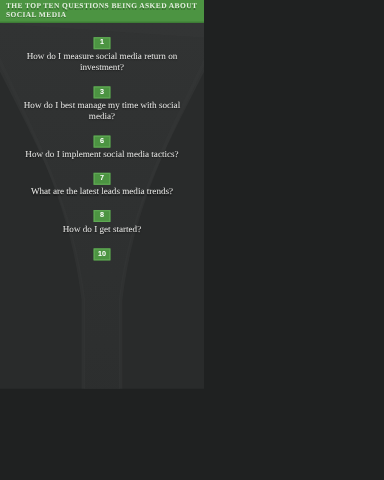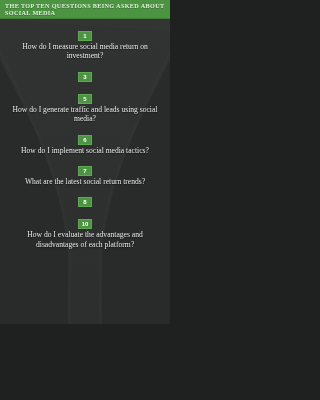--- a/index.html
+++ b/index.html
@@ -132,42 +132,39 @@
   <div class="questions">
 
     <div class="question-item">
       <span class="badge">1</span>
       <span class="q-text">How do I measure social media return on investment?</span>
     </div>
 
 
     <div class="question-item">
       <span class="badge">3</span>
+      <span class="q-text">How do I best manage my time with social media?</span>
     </div>
 
 
-    <div class="question-item">
-      <span class="badge">5</span>
-      <span class="q-text">How do I generate traffic and leads using social media?</span>
-    </div>
 
     <div class="question-item">
       <span class="badge">6</span>
       <span class="q-text">How do I implement social media tactics?</span>
     </div>
 
     <div class="question-item">
       <span class="badge">7</span>
-      <span class="q-text">What are the latest social return trends?</span>
+      <span class="q-text">What are the latest leads media trends?</span>
     </div>
 
     <div class="question-item">
       <span class="badge">8</span>
+      <span class="q-text">How do I get started?</span>
     </div>
 
 
     <div class="question-item">
       <span class="badge">10</span>
-      <span class="q-text wide">How do I evaluate the advantages and disadvantages of each platform?</span>
     </div>
 
   </div>
 </div>
 
 </body></html>

